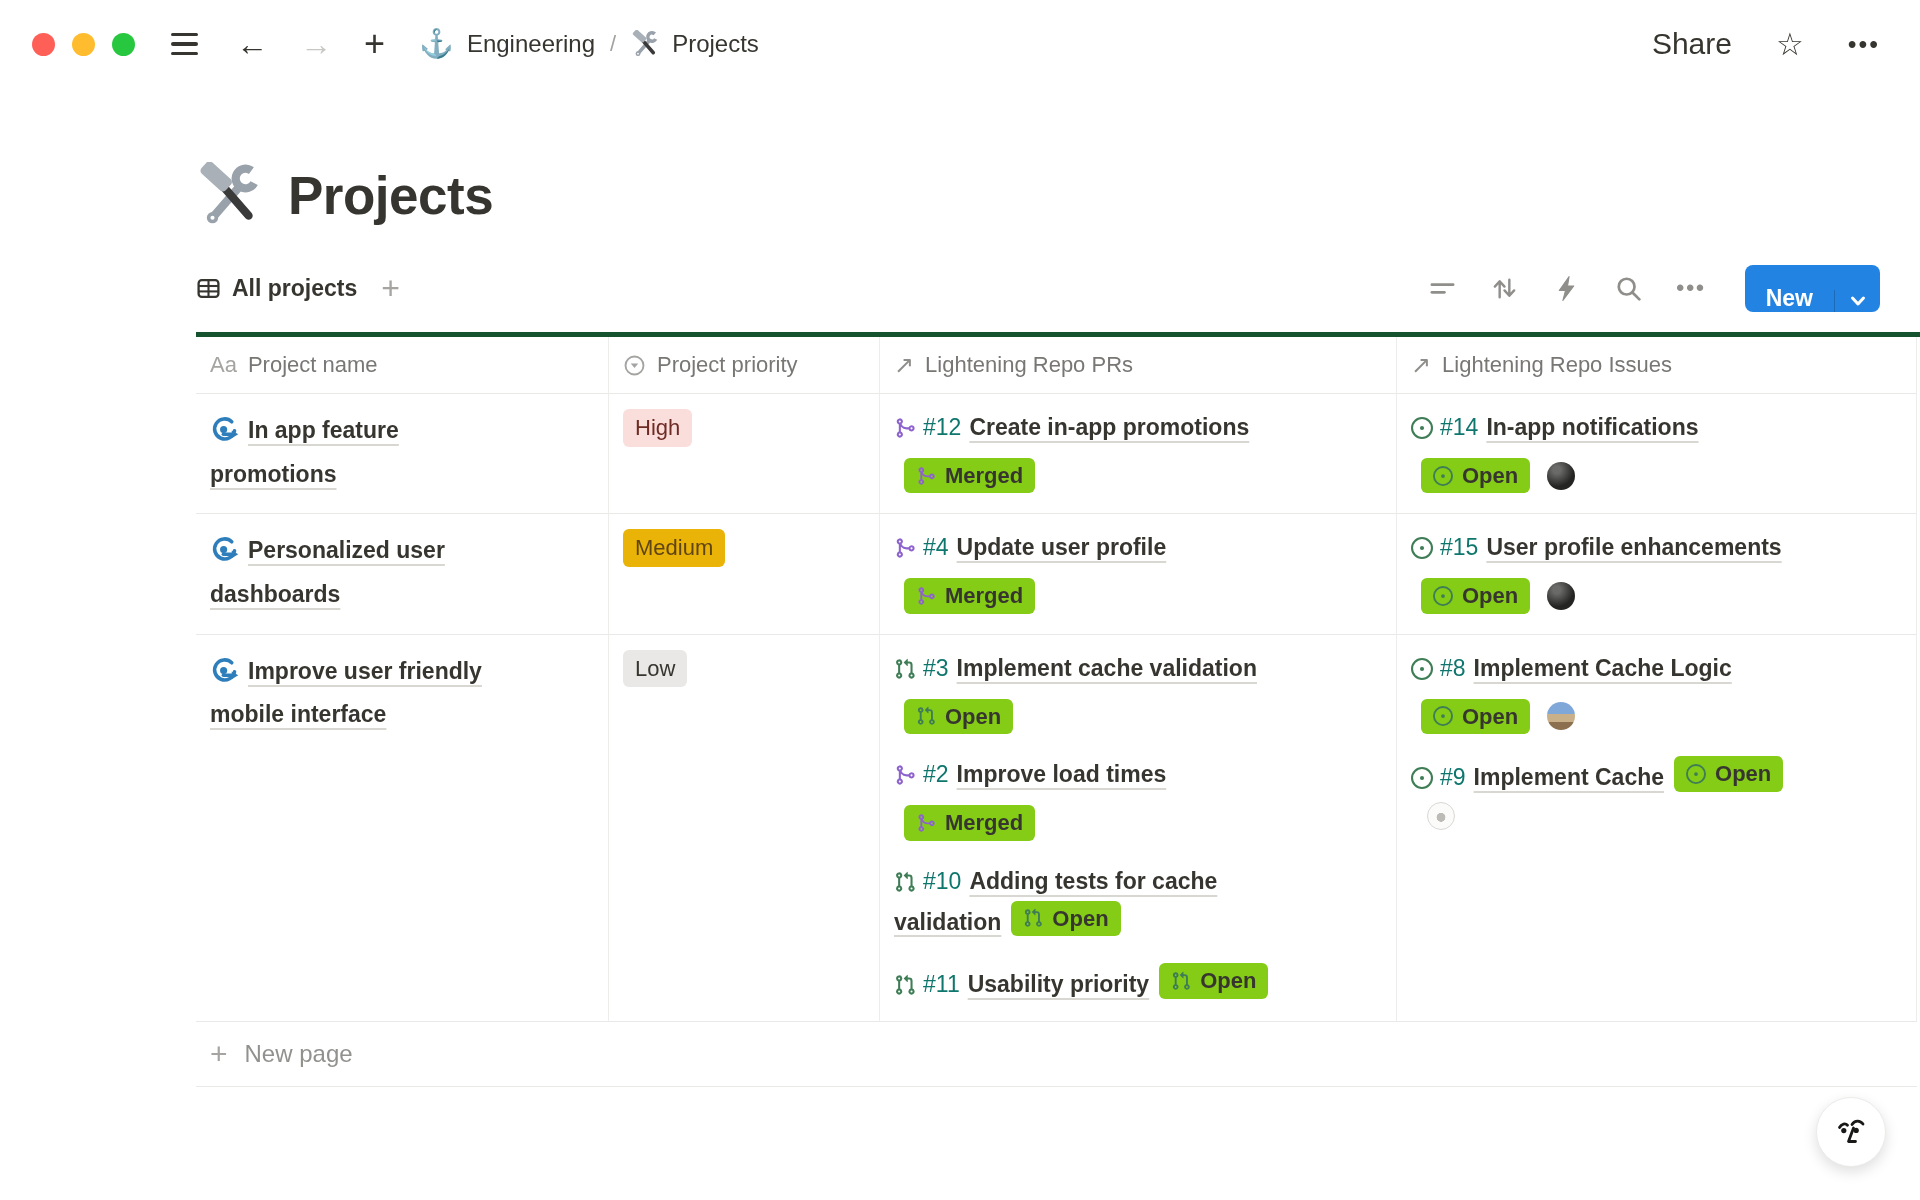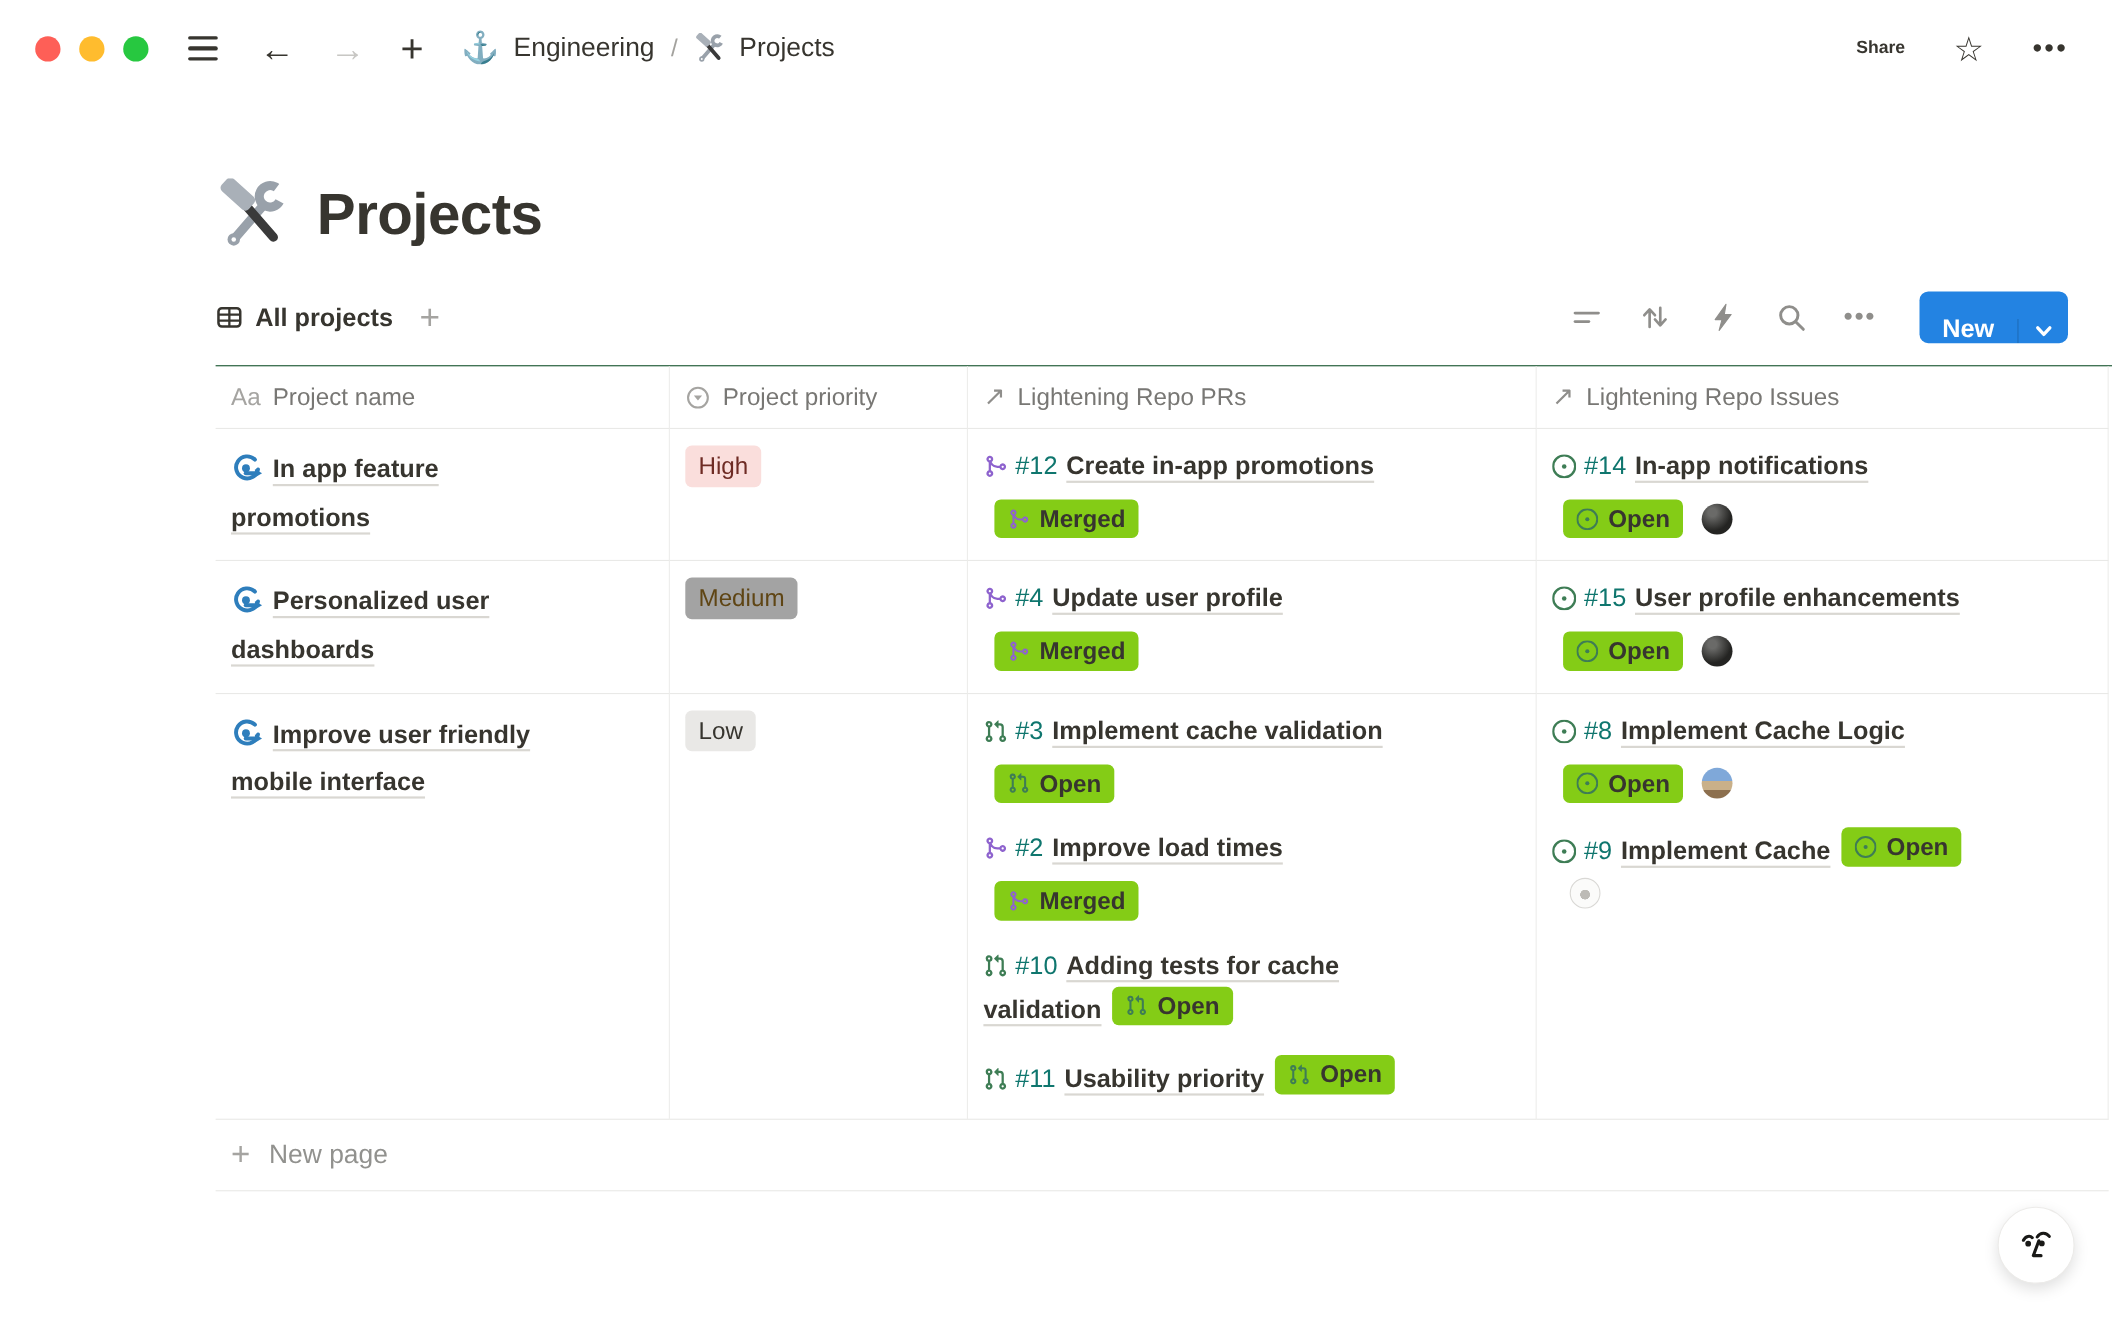--- a/index.html
+++ b/index.html
@@ -14,21 +14,21 @@
   .hamburger{display:flex;flex-direction:column;gap:6px;margin-right:38px;cursor:pointer;}
   .hamburger i{display:block;width:27px;height:3.2px;border-radius:2px;background:#37352F;}
   .navglyph{font-size:32px;line-height:1;margin-right:32px;color:#37352F;}
   .navglyph.dim{color:#C8C7C4;}
   .navglyph.plus{font-size:36px;font-weight:300;margin-right:34px;}
   .crumb{display:flex;align-items:center;gap:13px;font-size:24px;}
   .anchor{font-size:28px;color:#3E6FA8;line-height:1;}
   .crumb .sep{color:#A3A29E;font-size:22px;padding:0 2px;}
   .tools-sm{width:28px;height:28px;}
   .topbar-right{margin-left:auto;display:flex;align-items:center;gap:44px;}
-  .share{font-size:16px;font-weight:bold;}
+  .share{font-size:30px;}
   .star{font-size:31px;line-height:1;}
   .moredots{font-size:25px;letter-spacing:2px;line-height:1;}
 
   
   .title-row{margin:74px 0 0 196px;display:flex;align-items:center;gap:26px;}
   .tools-lg{width:66px;height:66px;}
   h1{font-size:53px;margin:0;font-weight:bold;letter-spacing:-0.5px;}
 
   
   .view-row{margin:36px 40px 0 196px;height:48px;display:flex;align-items:center;}
@@ -38,36 +38,36 @@
   .controls{margin-left:auto;display:flex;align-items:center;gap:33px;color:#8F8E8B;}
   .ctl{width:29px;height:29px;cursor:pointer;}
   .ctl-more{font-size:24px;letter-spacing:1.5px;color:#8F8E8B;cursor:pointer;}
   .new-btn{display:flex;align-items:flex-end;height:47px;background:#2383E2;border-radius:8px;overflow:hidden;margin-left:6px;color:#fff;cursor:pointer;}
   .new-label{display:flex;align-items:center;padding:0 21px;font-size:23px;font-weight:bold;}
   .new-chevron{width:45px;display:flex;align-items:center;justify-content:center;border-left:1px solid rgba(0,0,0,0.18);}
   .new-chevron svg{width:22px;height:22px;}
 
   
   .db-table{margin:20px 0 0 196px;display:grid;grid-template-columns:413px 271px 517px 520px;
-            border-top:1px solid #14532d;font-size:23px;}
+            border-top:5px solid #14532d;font-size:23px;}
   .hcell{display:flex;align-items:center;gap:11px;height:56px;padding:0 14px;color:#787774;font-size:22px;
          border-bottom:1px solid #E9E9E7;border-right:1px solid #EDEDEB;cursor:pointer;}
   .hicon{color:#A5A4A1;font-size:22px;}
   .hsvg{width:23px;height:23px;color:#A5A4A1;}
   .harrow{font-size:24px;color:#8F8E8B;line-height:1;}
   .cell{padding:15px 14px 17px 14px;border-bottom:1px solid #E9E9E7;border-right:1px solid #EDEDEB;}
 
   .name-wrap{width:300px;line-height:1.9;cursor:pointer;}
   .cycle{width:29px;height:29px;color:#2E7EBC;vertical-align:-7px;margin-right:9px;}
   .name-link{font-weight:bold;text-decoration:underline;text-decoration-color:#D9D7D2;
              text-decoration-thickness:2px;text-underline-offset:6px;}
 
   .tag{display:inline-block;padding:4px 12px;border-radius:6px;font-size:22px;line-height:1.35;cursor:pointer;}
   .tag-high{background:#FADEDC;color:#6E2B24;}
-  .tag-medium{background:#a3a3a3;color:#5F4514;}
+  .tag-medium{background:#eab308;color:#5F4514;}
   .tag-low{background:#E9E8E6;color:#37352F;}
 
   .mention{max-width:410px;line-height:1.65;cursor:pointer;}
   .mention + .mention{margin-top:22px;}
   .oct{width:22px;height:22px;vertical-align:-4px;}
   .oct.sm{width:20px;height:20px;vertical-align:-4px;}
   .purple{color:#8E63CE;} .green{color:#3E7D55;}
   .m-num{color:#0f766e;margin:0 8px 0 7px;text-align:right;}
   .m-title{font-weight:bold;text-decoration:underline;text-decoration-color:#D9D7D2;
            text-decoration-thickness:2px;text-underline-offset:6px;text-align:right;}

